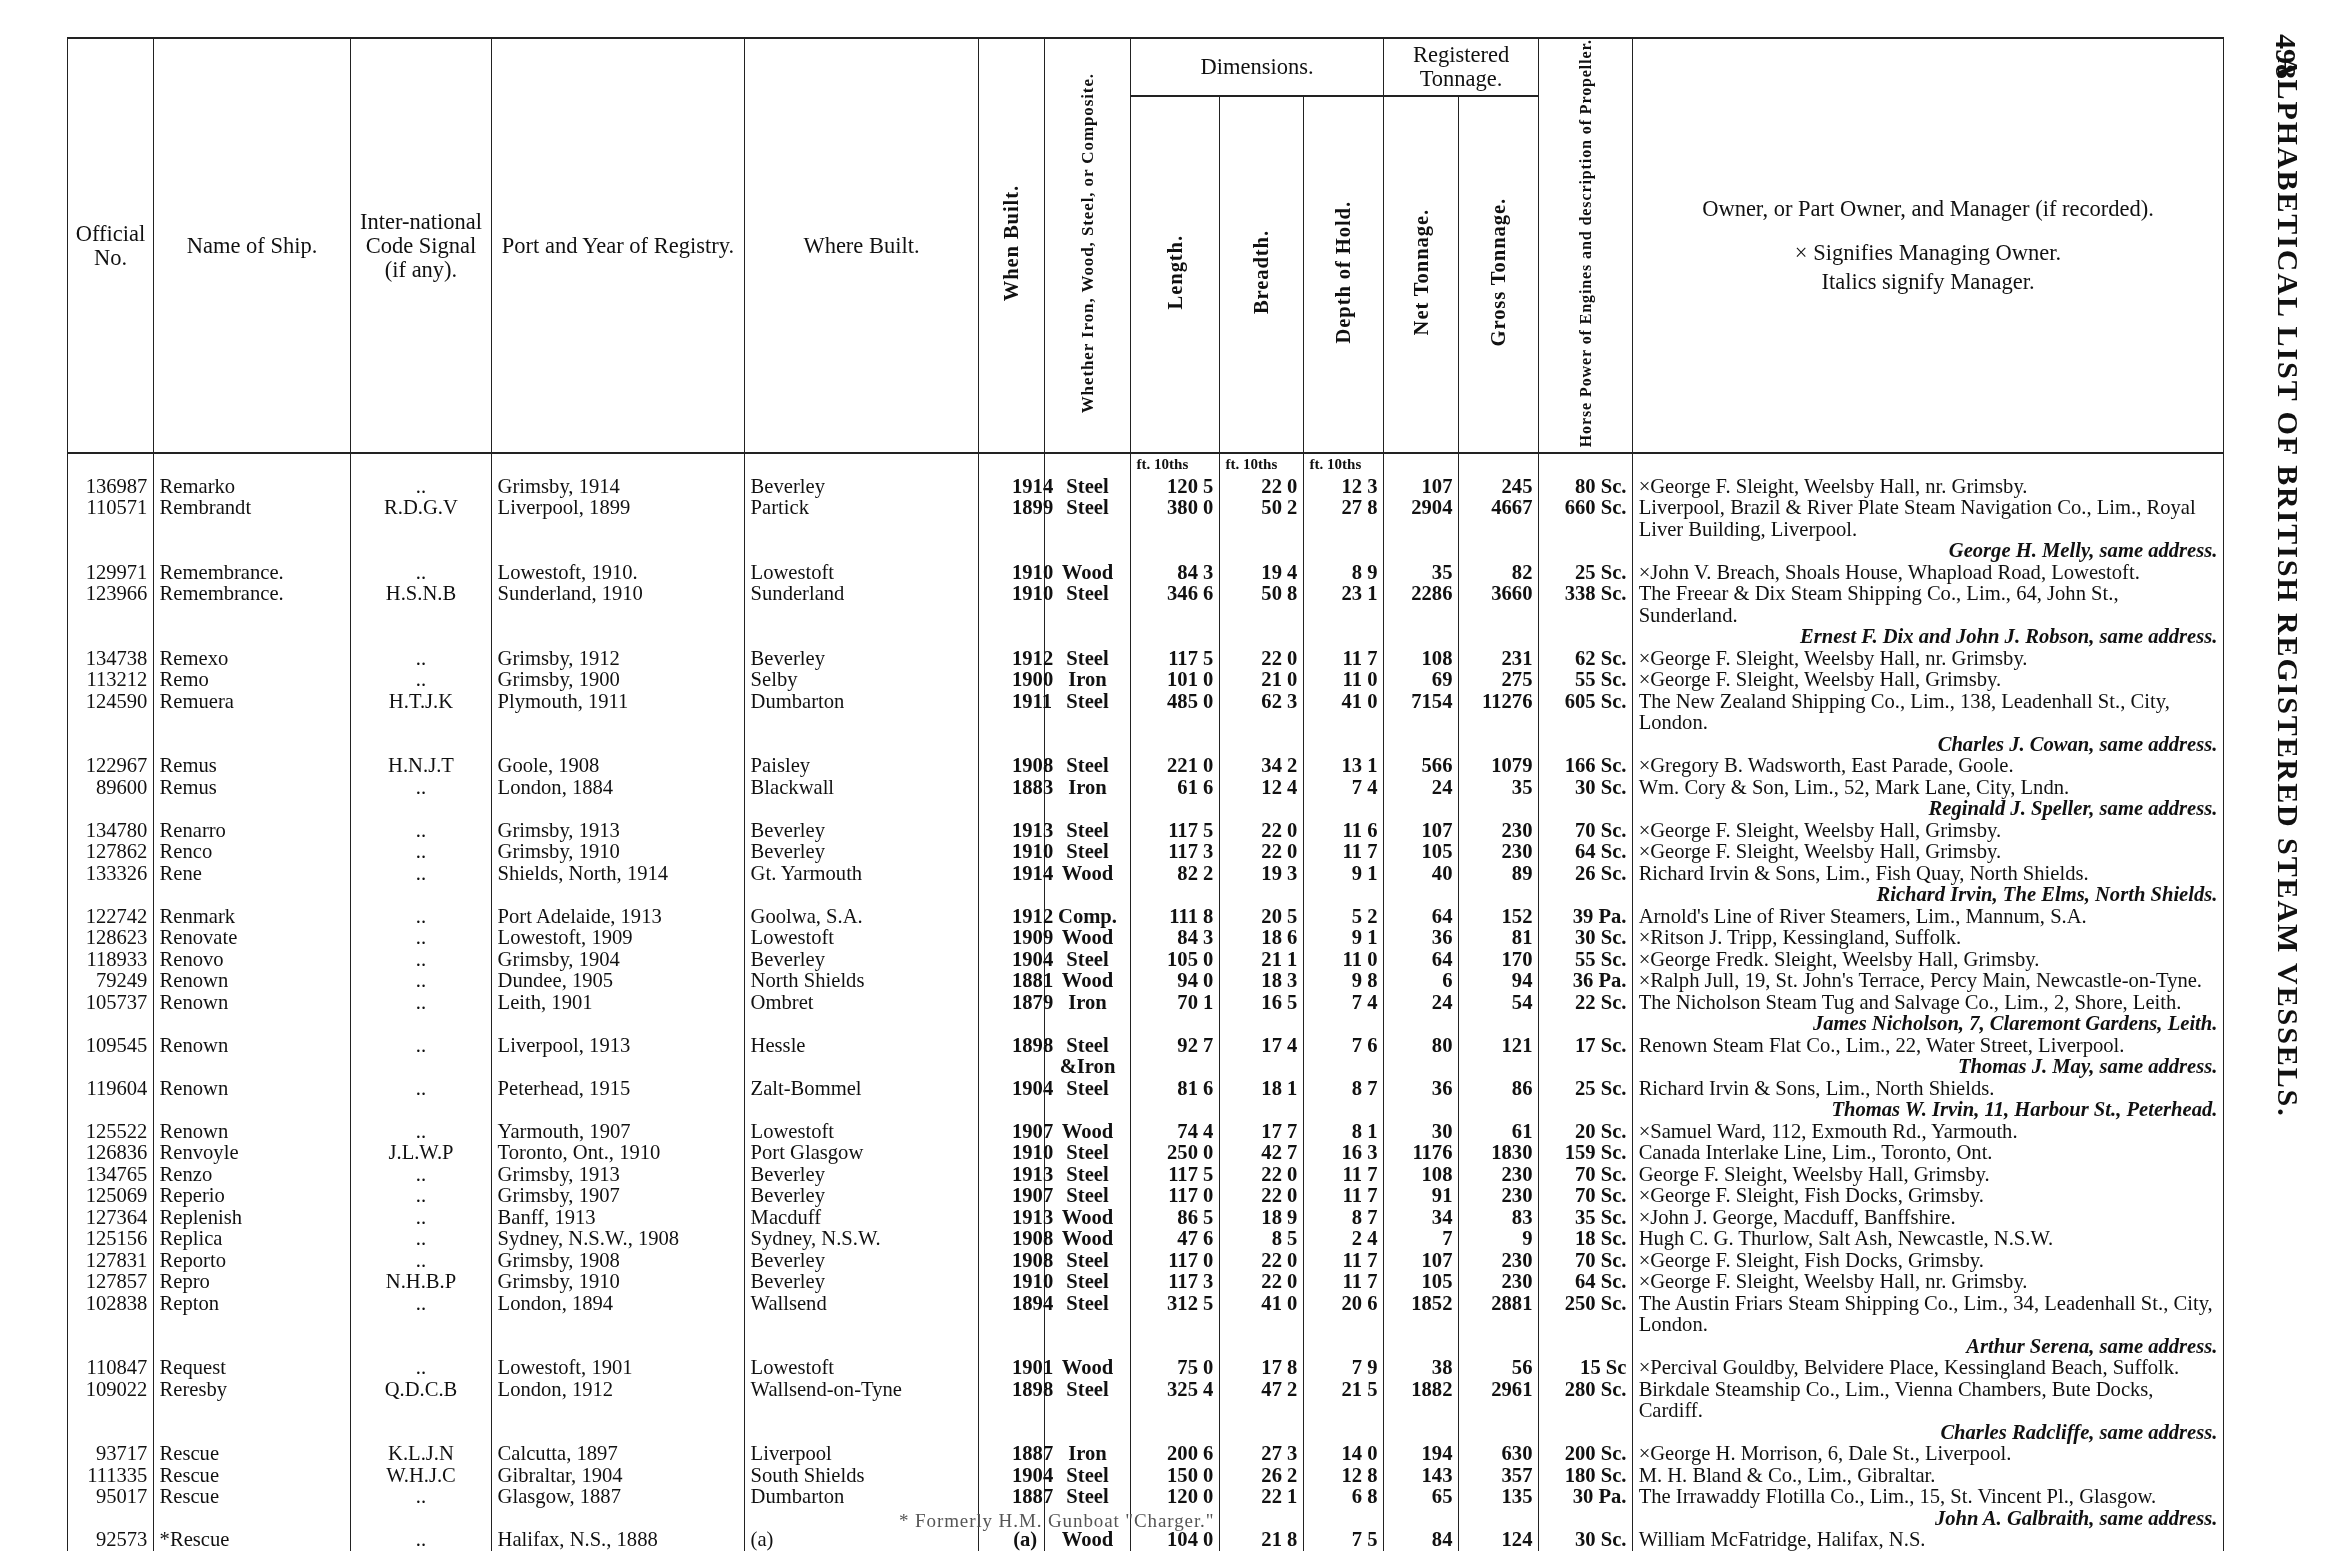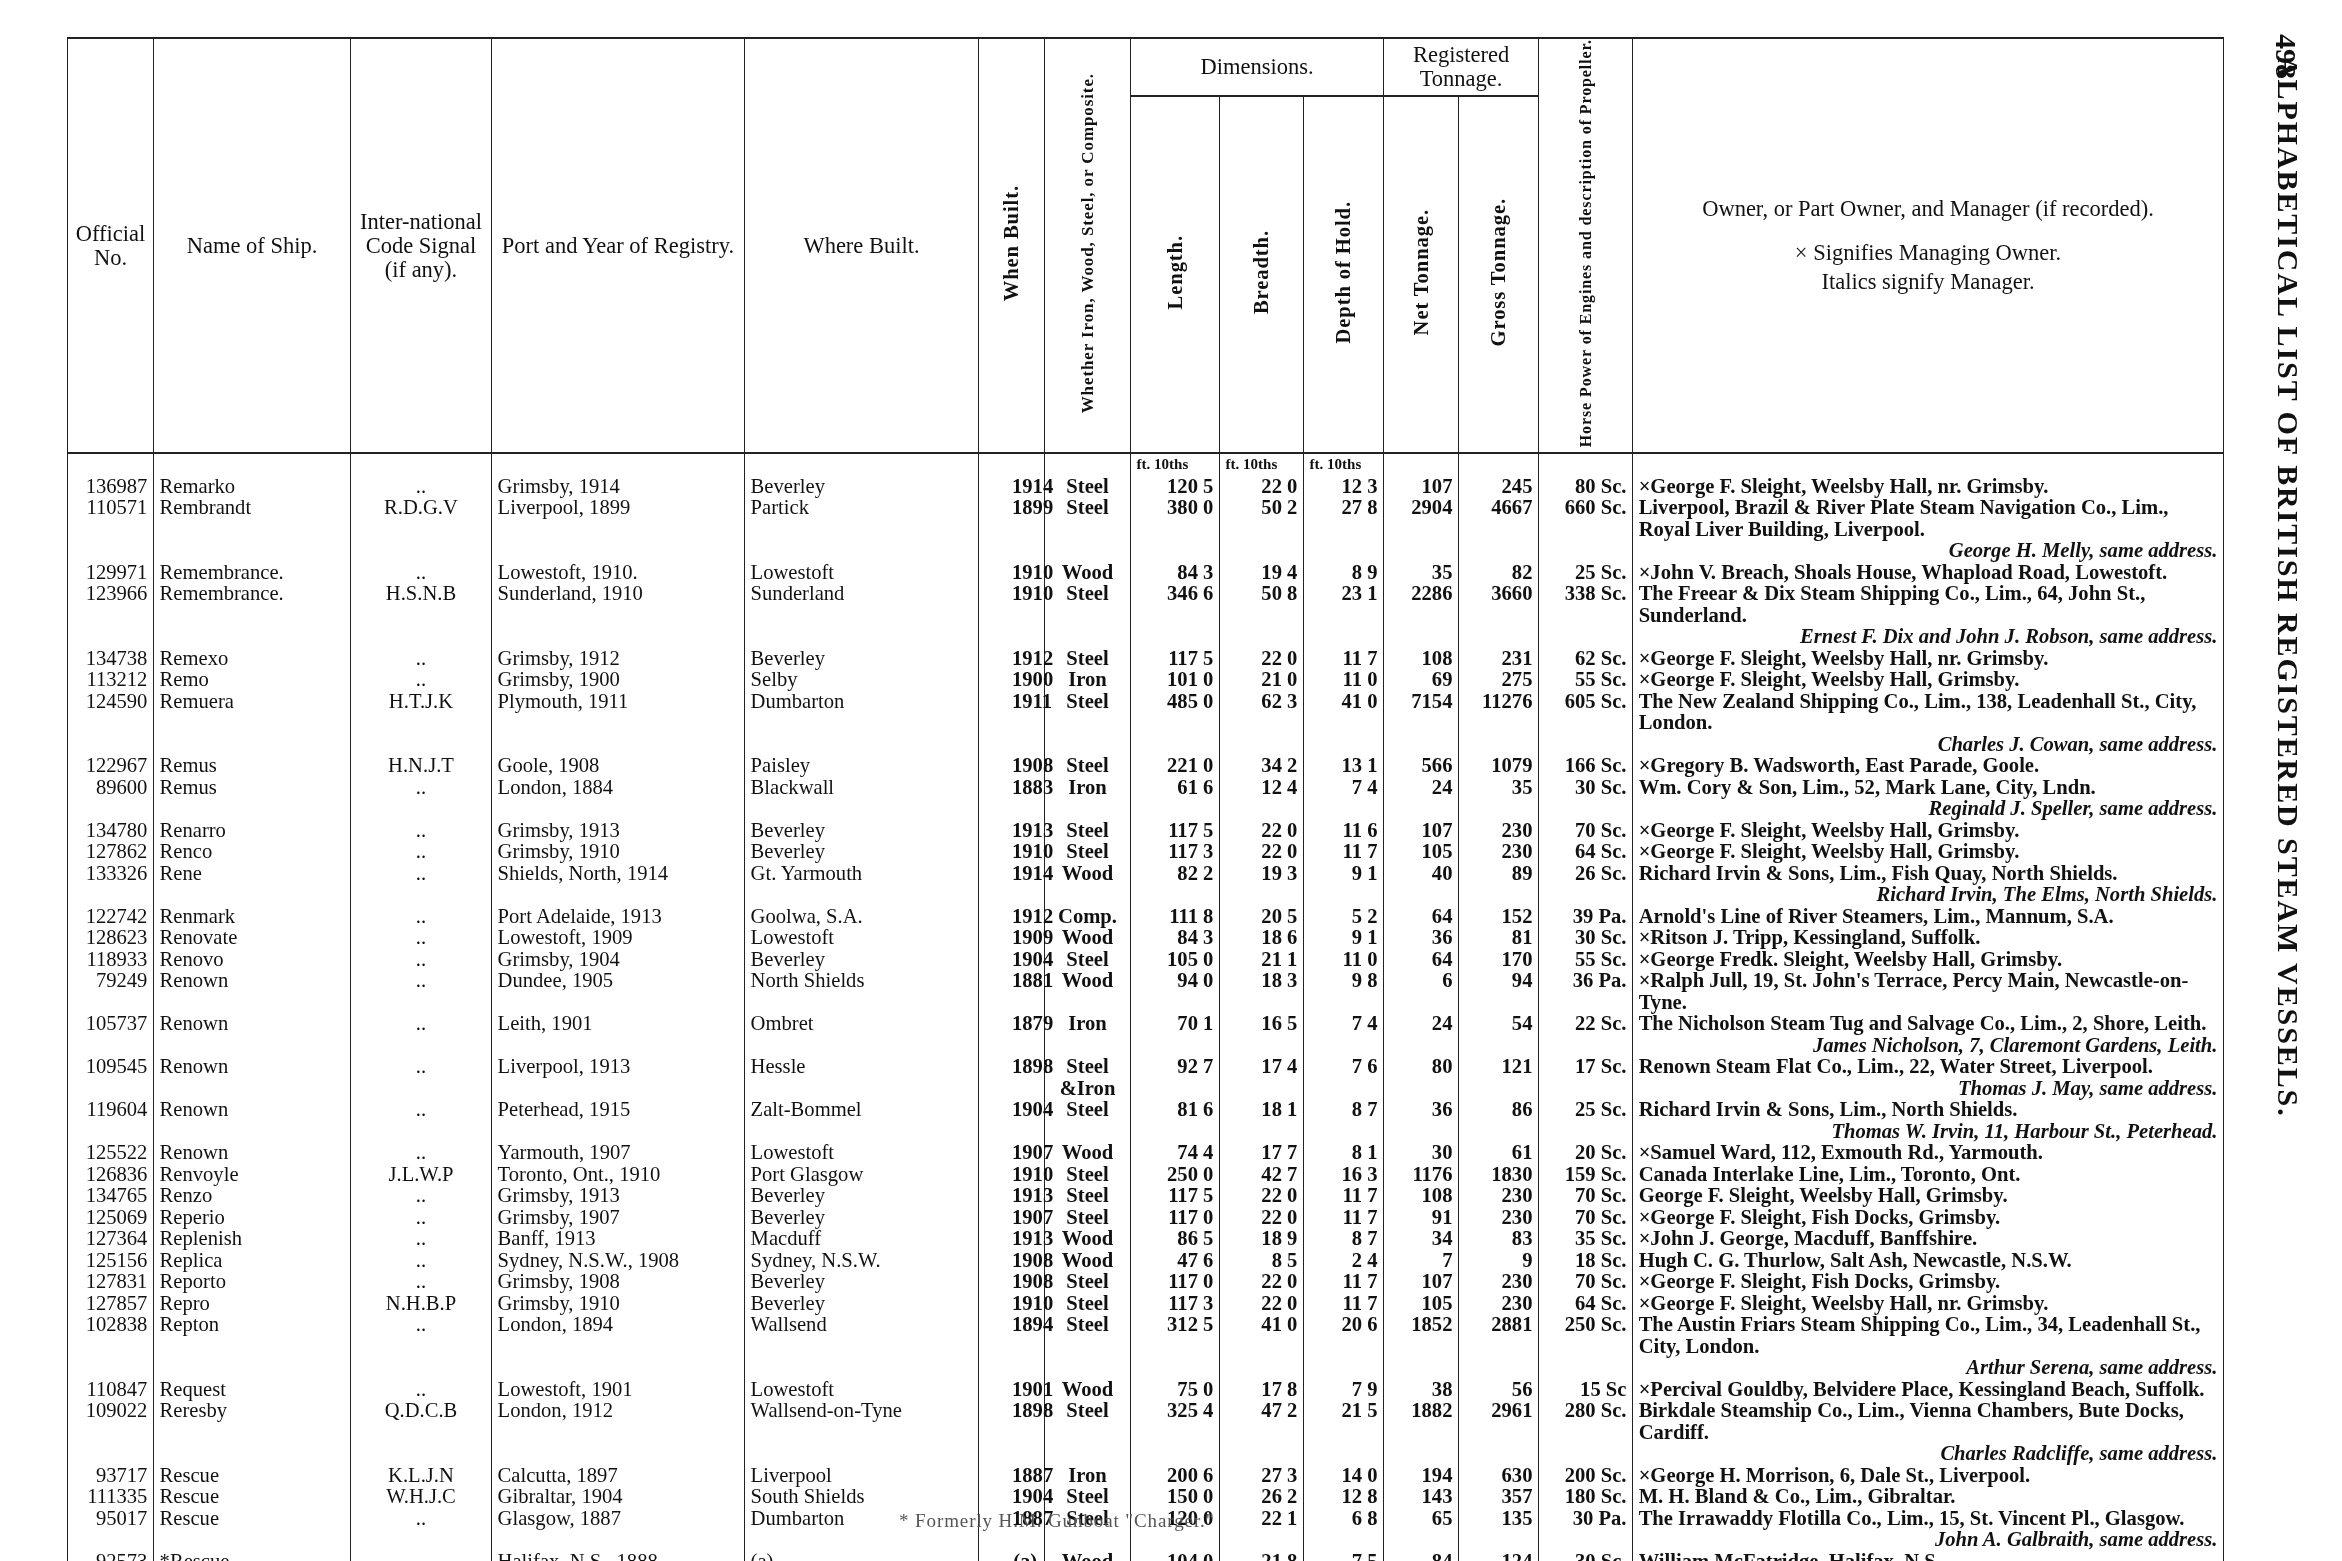--- a/index.html
+++ b/index.html
@@ -10,21 +10,21 @@
   thead th{border-top:2.8px solid #222;border-bottom:2.8px solid #222;font-weight:normal;font-size:22.5px;line-height:24px;text-align:center;vertical-align:middle;}
   .vert{writing-mode:vertical-rl;transform:rotate(180deg);font-weight:bold;font-size:20.6px;line-height:20.6px;display:inline-block;text-align:left;letter-spacing:0.9px;}
   .subhead{border-bottom:1.9px solid #222;height:56px;}
   tbody td{font-size:20.6px;line-height:21.5px;}
   tbody tr.gap td{height:17px;}
   td.no{text-align:right;}
   td.num{text-align:right;font-weight:bold;}
   td.mat{text-align:center;font-weight:bold;margin-left:36px;}
   td.yr{text-align:center;font-weight:bold;padding-left:33px;}
   td.sig{text-align:center;}
-  .owner-line{display:block;font-weight:bold;}
+  .owner-line{display:block;}
   .mgr{font-style:italic;font-weight:bold;display:block;text-align:right;}
   .units{font-weight:bold;font-size:15px;}
   .side-title{position:absolute;right:37px;top:56px;writing-mode:vertical-rl;font-size:30px;letter-spacing:1.9px;font-weight:bold;}
   .page-no{position:absolute;right:39px;top:34px;writing-mode:vertical-rl;font-size:30px;font-weight:bold;}
   .footnote{position:absolute;left:899px;top:1510px;font-size:19px;color:#555;letter-spacing:0.9px;}
 </style>
 </head>
 <body>
 
 <div class="page-no">498</div>

